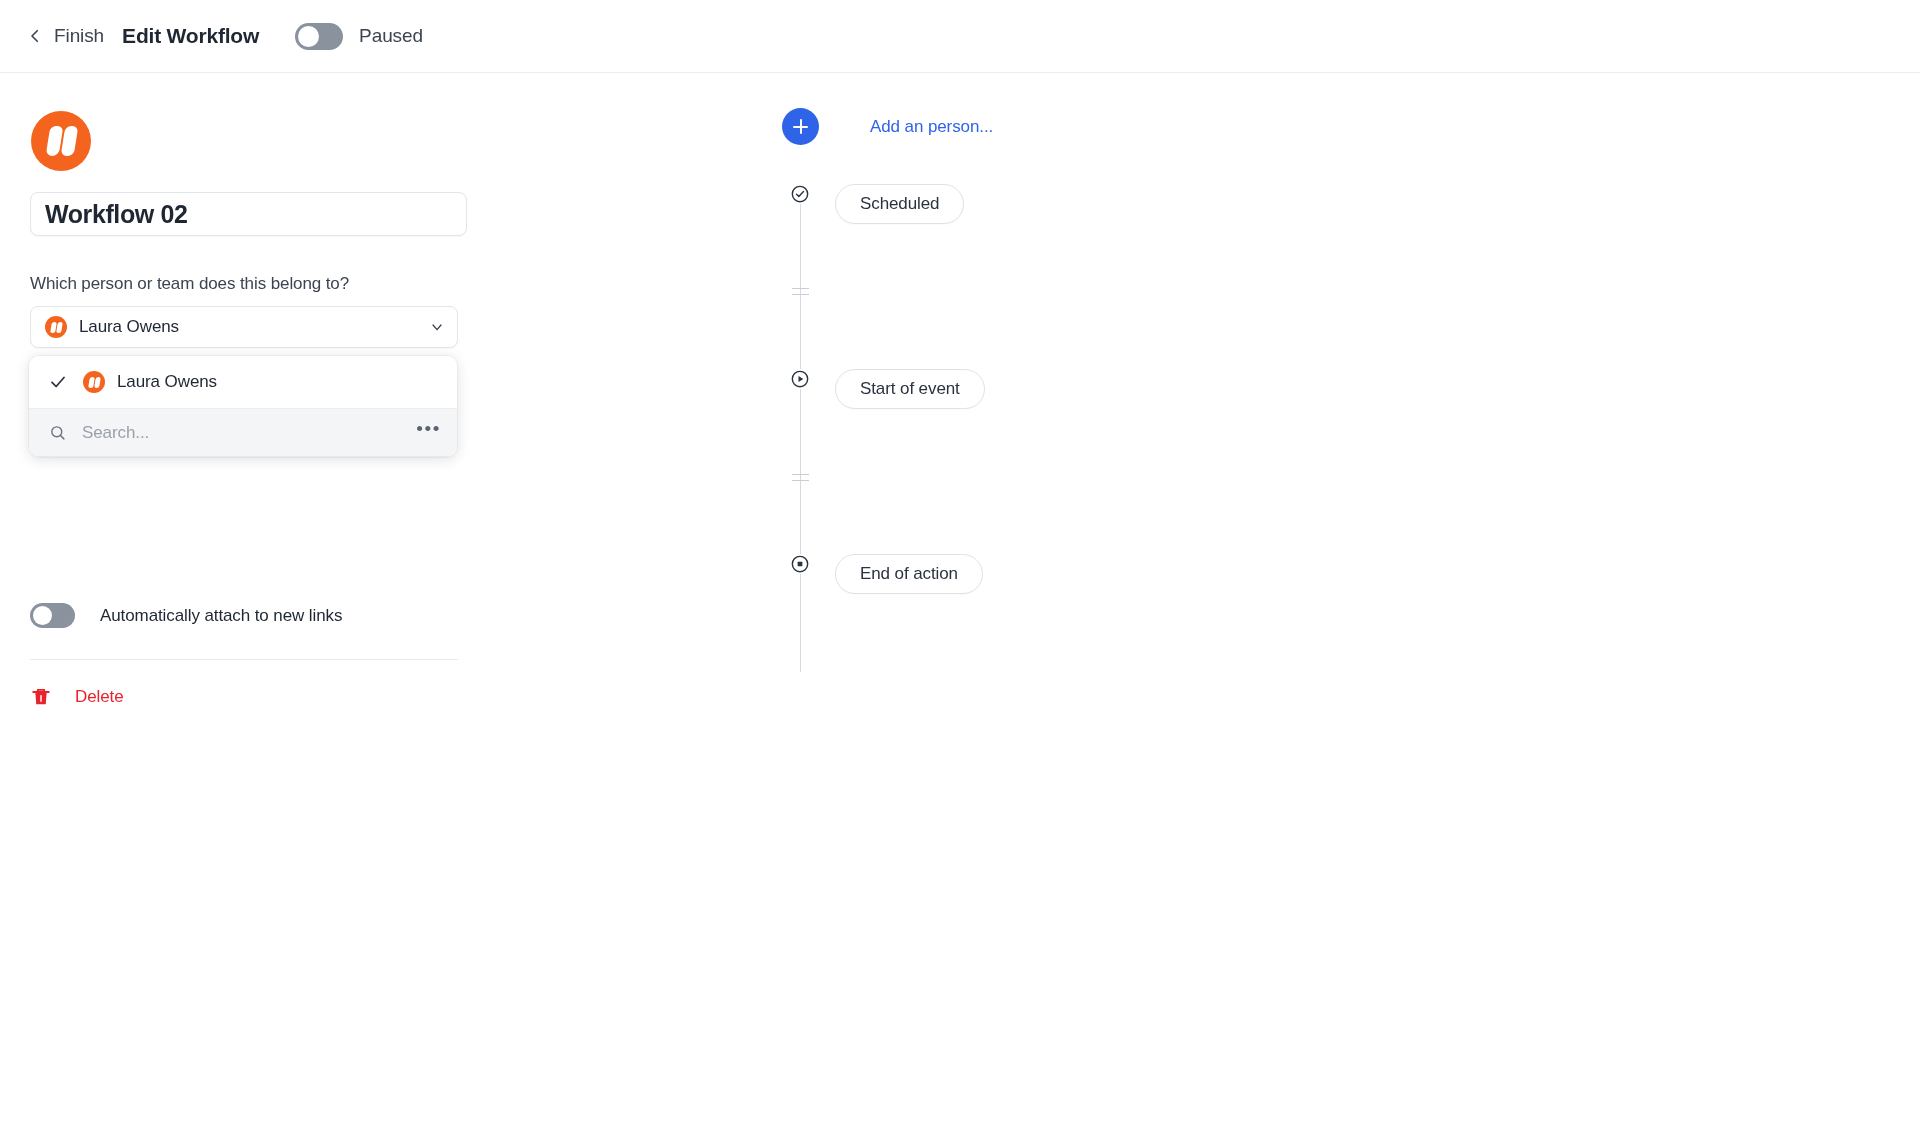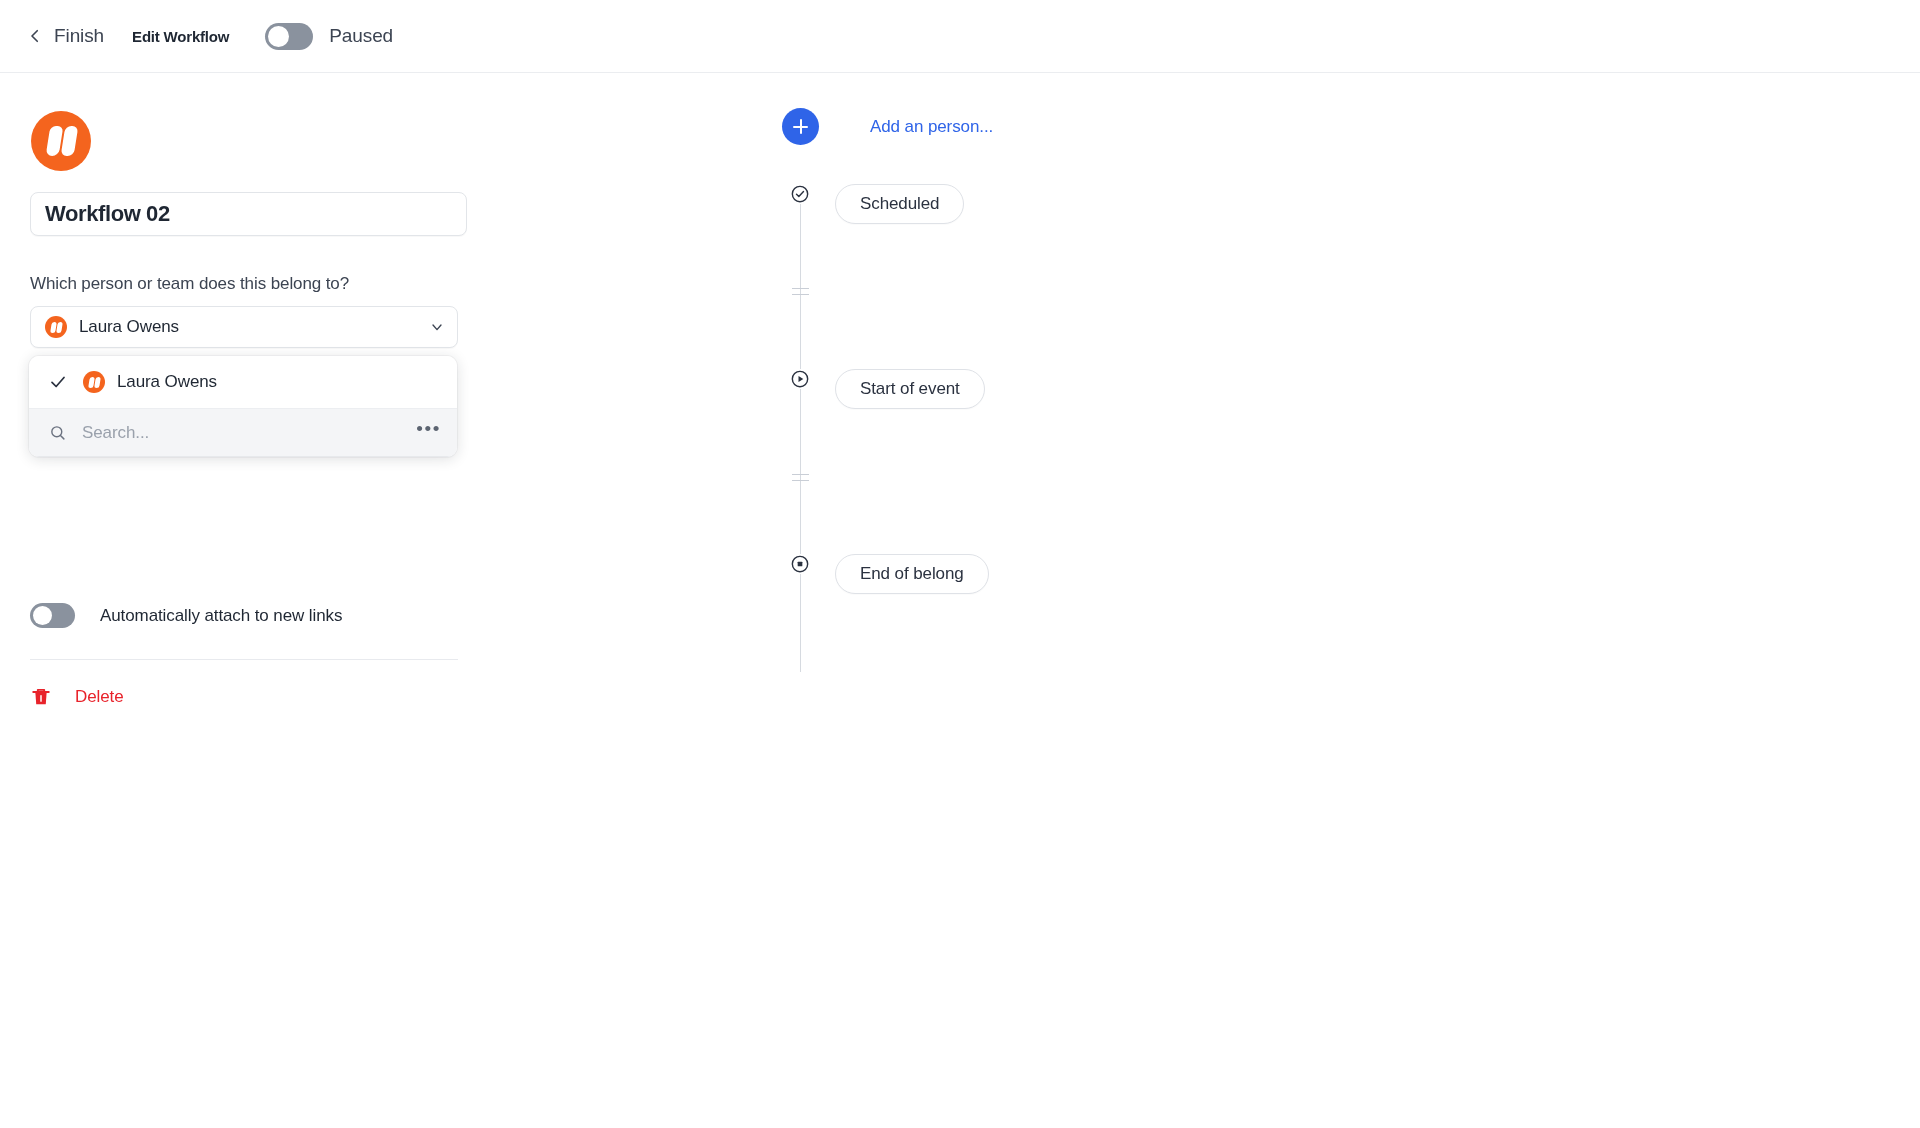--- a/index.html
+++ b/index.html
@@ -32,24 +32,24 @@
     width: 18px; height: 18px;
     display: block;
     color: #3c4452;
   }
   .back-label {
     font-size: 19px;
     color: #3c4452;
     letter-spacing: -0.1px;
   }
   .page-title {
-    font-size: 15px;
+    font-size: 21px;
     font-weight: 700;
     color: #1f2733;
-    margin-left: 28px;
+    margin-left: 18px;
     letter-spacing: -0.2px;
   }
   .toggle {
     width: 48px;
     height: 27px;
     border-radius: 14px;
     background: #8a929e;
     position: relative;
     margin-left: 36px;
     cursor: pointer;
@@ -115,21 +115,21 @@
     background: #fff;
     display: flex;
     align-items: center;
     padding: 0 14px;
     box-shadow: 0 1px 1px rgba(20,25,35,0.03);
   }
   .name-input input {
     border: 0;
     outline: none;
     font-family: "Liberation Sans", sans-serif;
-    font-size: 22px;
+    font-size: 25px;
     font-weight: 700;
     color: #1f2733;
     letter-spacing: -0.4px;
     width: 100%;
     background: transparent;
   }
 
   .field-label {
     margin-top: 38px;
     font-size: 17px;
@@ -504,19 +504,19 @@
         <span class="pill">Start of event</span>
       </div>
 
       <div class="gap2"></div>
 
       <div class="node">
         <svg class="node-icon" viewBox="0 0 24 24" fill="none" stroke="currentColor" stroke-width="1.7" stroke-linecap="round" stroke-linejoin="round">
             <circle cx="12" cy="12" r="9.2"></circle>
             <rect x="9.2" y="9.2" width="5.6" height="5.6" rx="0.8" fill="currentColor" stroke="none"></rect>
           </svg>
-        <span class="pill">End of belong</span>
+        <span class="pill">End of action</span>
       </div>
 
       <div class="tail"></div>
     </div>
   </div>
 </div>
 
 </body></html>

